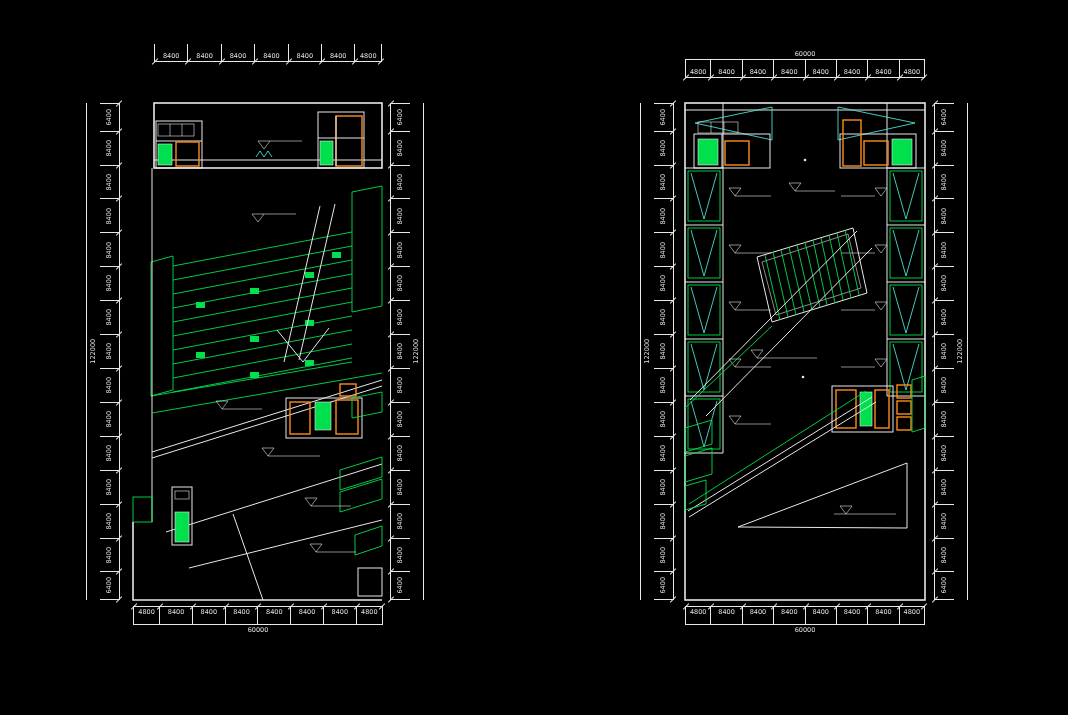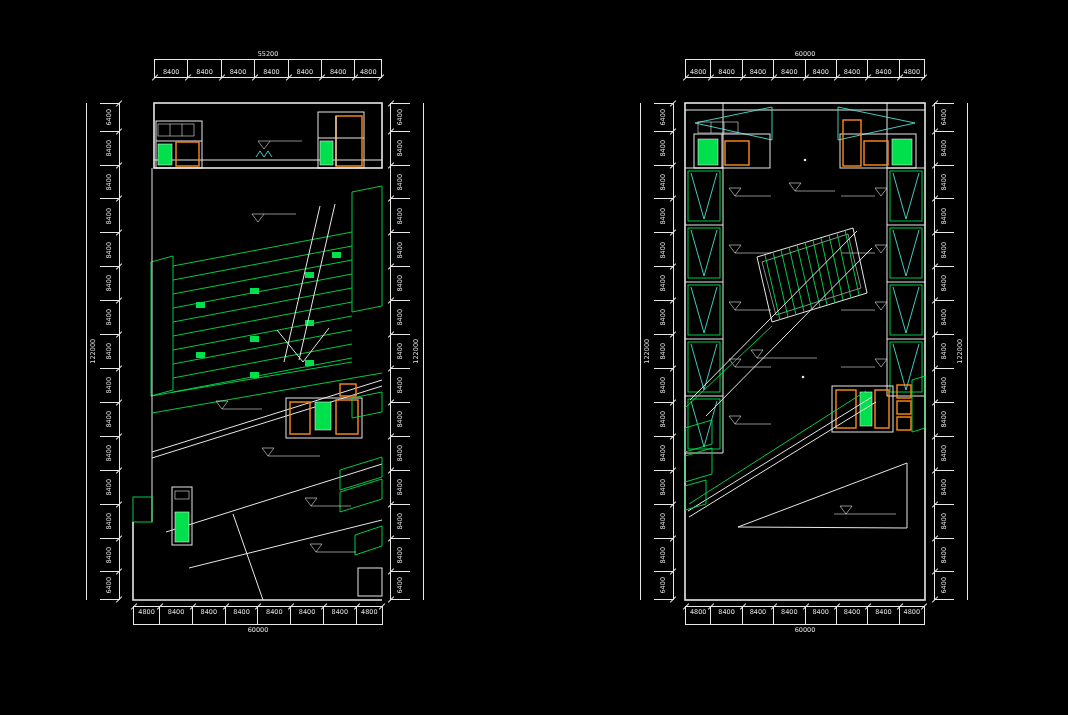--- a/index.html
+++ b/index.html
@@ -251,23 +251,20 @@
         <polygon points="685,428 712,420 712,444 685,452" fill="url(#hg)" class="g"></polygon>
         <polygon points="685,456 712,448 712,474 685,482" fill="url(#hg)" class="g"></polygon>
         <polygon points="685,486 706,480 706,504 685,510" fill="url(#hg)" class="g"></polygon>
         <polygon points="738,527 907,463 907,528" class="w"></polygon>
         <path class="wt" d="M840,506 h12 l-6,8 l-6,-8 M834,514 h62"></path>
       </g>
     </g>
   </svg>
 
   <div class="dimchain h tf" style="left:154px;top:44px;width:228px;">
-      <div class="total">
-        <span>55200</span>
-      </div>
       <div class="segs">
         <div class="seg" style="flex-grow: 8400;">
           <span>8400</span>
         </div>
         <div class="seg" style="flex-grow: 8400;">
           <span>8400</span>
         </div>
         <div class="seg" style="flex-grow: 8400;">
           <span>8400</span>
         </div>

